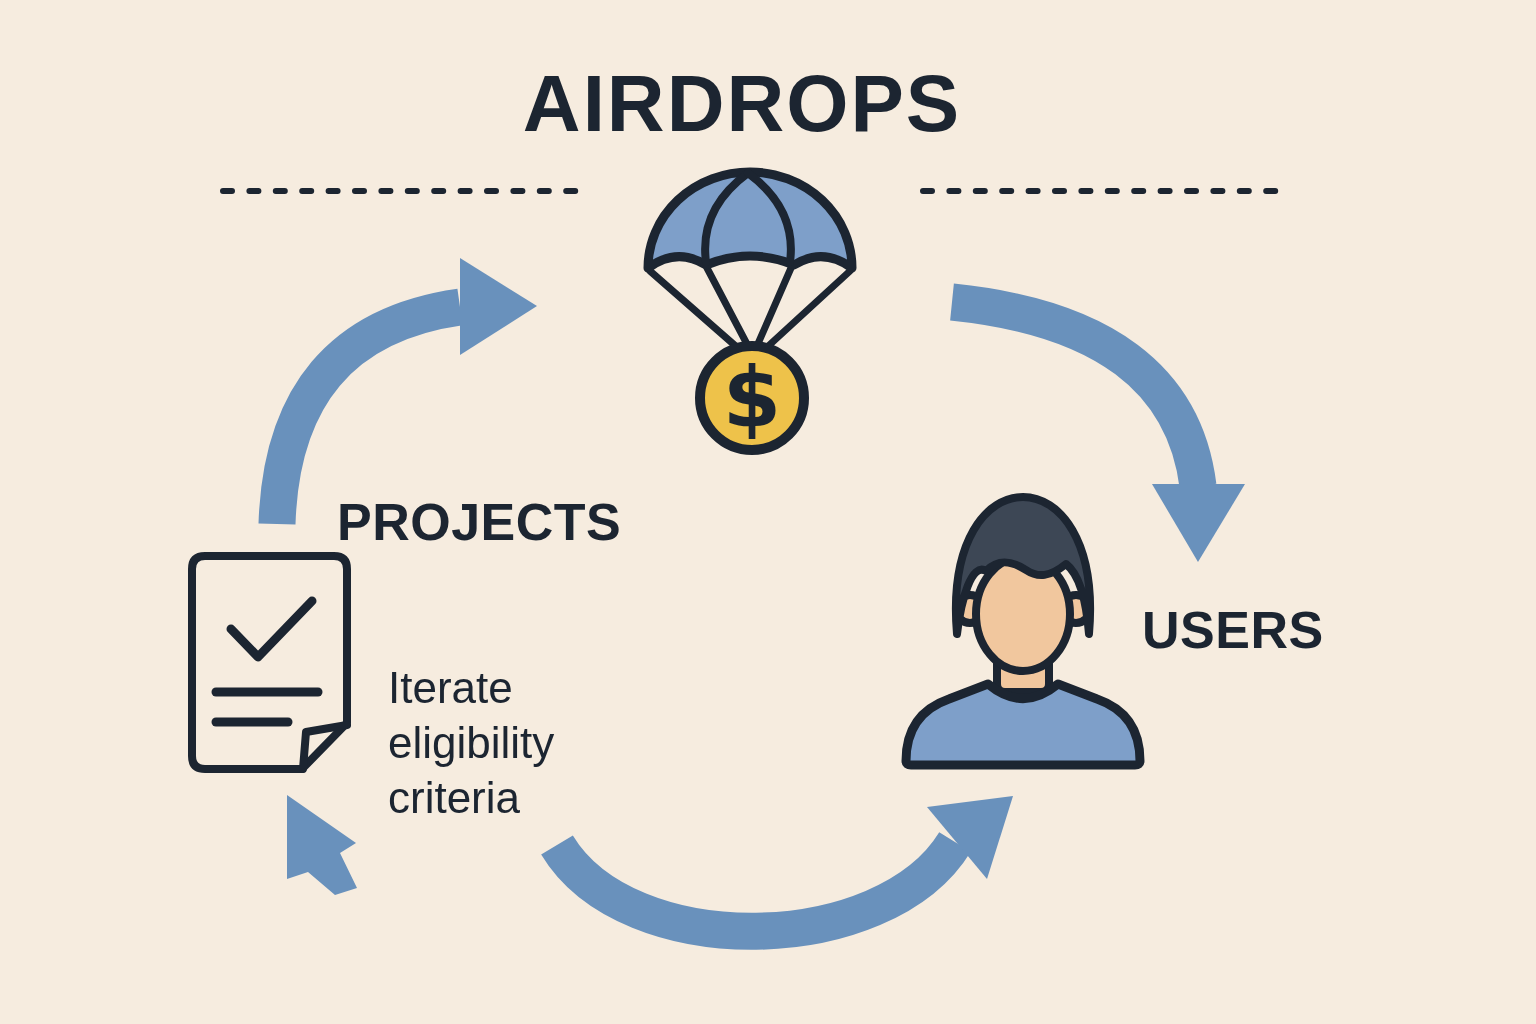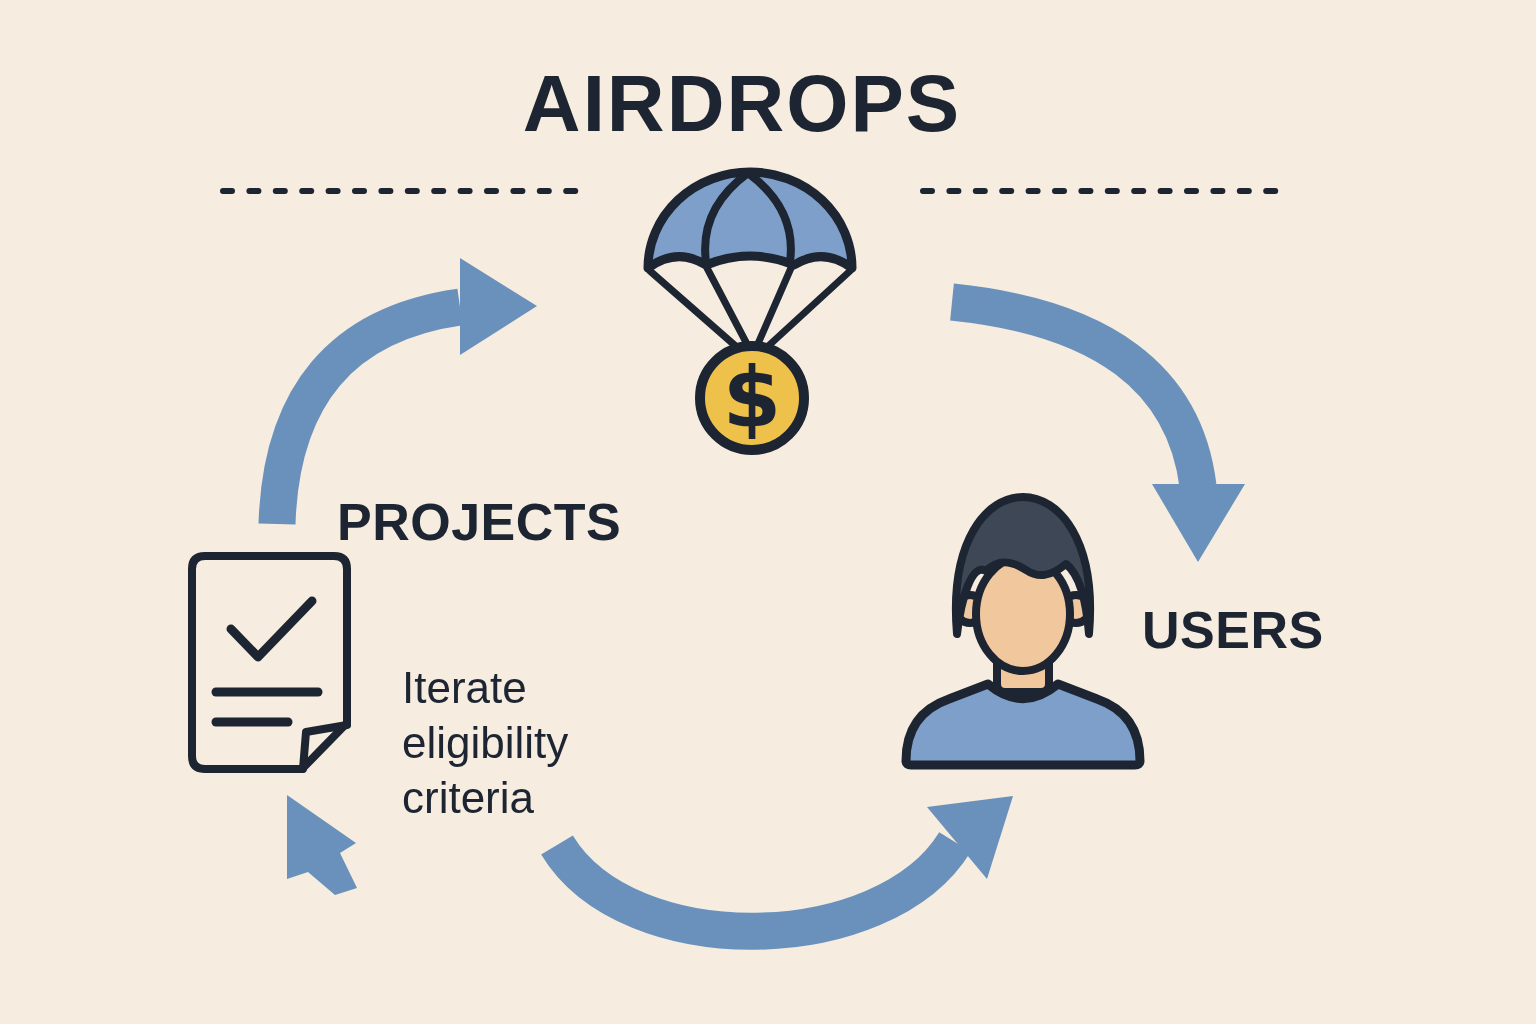--- a/index.html
+++ b/index.html
@@ -26,21 +26,21 @@
   .txt { position:absolute; white-space:pre-line; }
   .title {
     top:58px; left:742px; transform:translateX(-50%);
     font-size:80px; font-weight:700; letter-spacing:2px;
     white-space:nowrap;
   }
   .label { font-size:52px; font-weight:700; letter-spacing:0.5px; white-space:nowrap; }
   .label-projects { left:337px; top:492px; }
   .label-users    { left:1142px; top:600px; }
   .note { font-size:44px; font-weight:400; line-height:55px; }
-  .note-projects { left:402px;  top:660px; }
+  .note-projects { left:388px;  top:660px; }
   .note-users    { left:1177px; top:682px; }
 </style>
 </head>
 <body>
 
 <div id="stage">
 
   <svg class="layer" width="1536" height="1024" viewBox="0 0 1536 1024">
 
     <line x1="223" y1="191" x2="578" y2="191" fill="none" class="s-ink" stroke-width="6" stroke-linecap="round" stroke-dasharray="9 17.4"></line>

